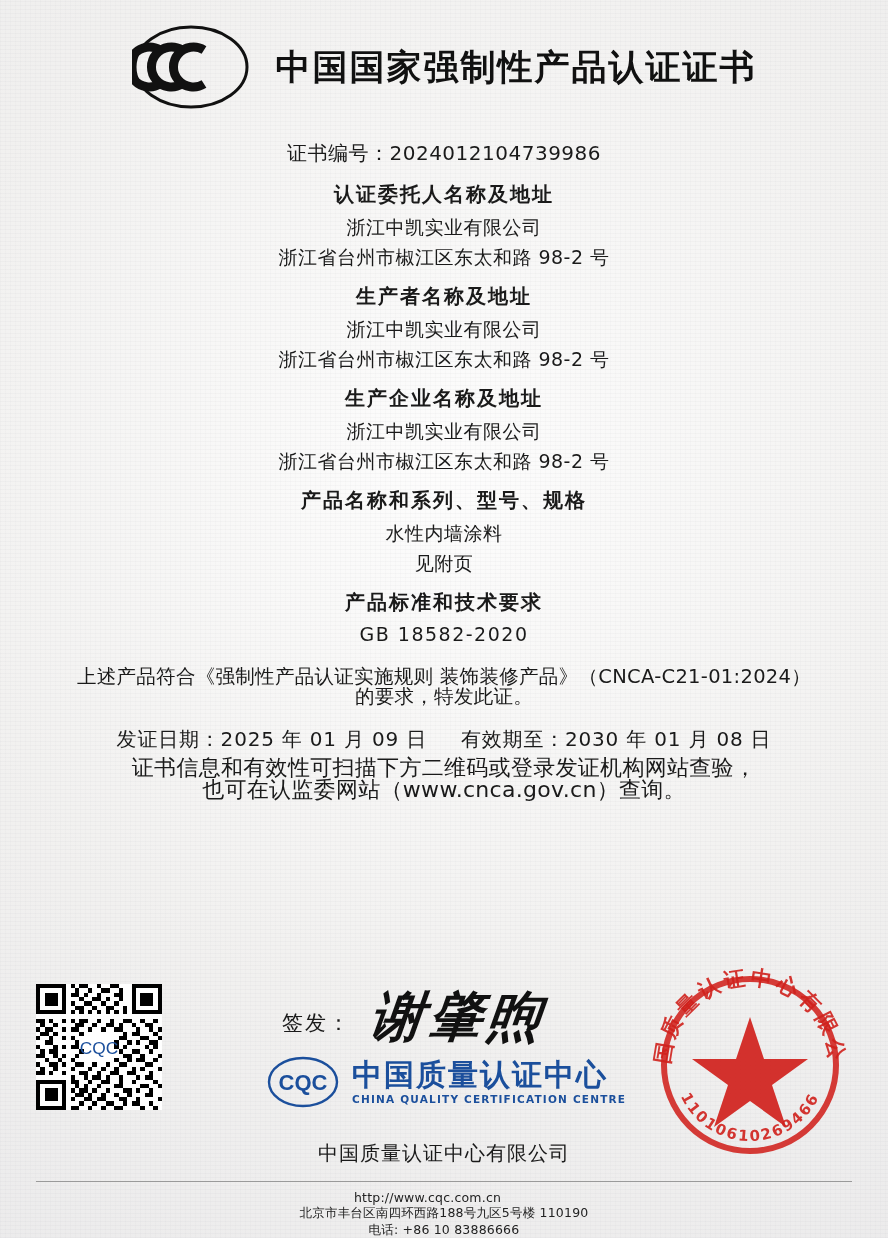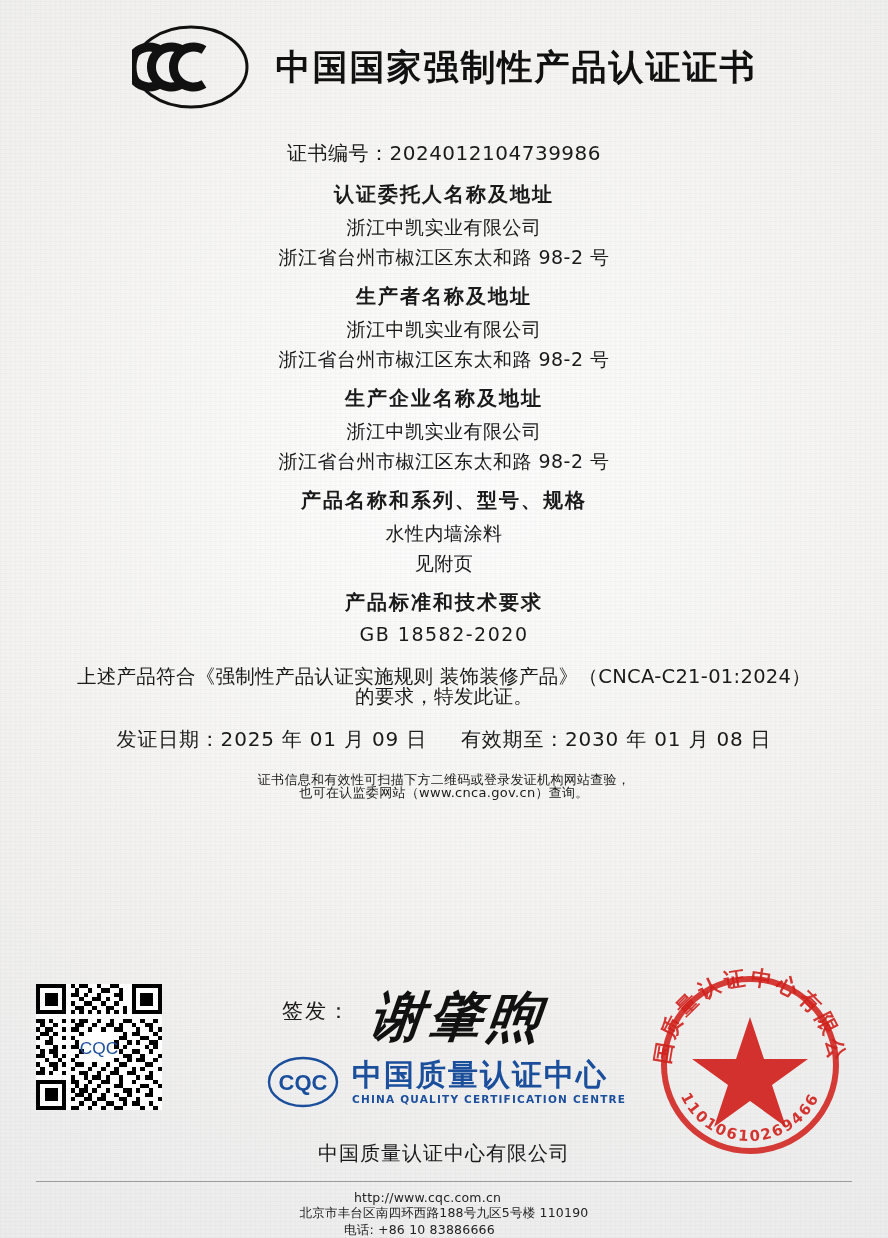--- a/index.html
+++ b/index.html
@@ -56,33 +56,33 @@
     font-family:"DejaVu Sans","Liberation Sans",sans-serif;
   }
   .statement{
     font-size:19.5px;letter-spacing:.3px;margin-top:22px;line-height:1.55;
   }
   .dates{
     font-size:20px;letter-spacing:.8px;margin-top:20px;
   }
   .dates .gap{display:inline-block;width:34px;}
   .note{
-    font-size:13px;letter-spacing:.3px;margin-top:20px;line-height:1.55;
+    font-size:22px;letter-spacing:.3px;margin-top:4px;line-height:1.55;
   }
 
   
   .sign-row{
     position:absolute;left:0;top:985px;width:888px;
   }
   .qr{
     position:absolute;left:36px;top:-1px;width:126px;height:126px;
   }
   .qr canvas, .qr svg{display:block;}
   .sign-label{
-    position:absolute;left:282px;top:12px;font-size:21px;letter-spacing:2px;
+    position:absolute;left:282px;top:24px;font-size:21px;letter-spacing:2px;
   }
   .signature{
     position:absolute;left:370px;top:-4px;
     font-family:"DejaVu Serif","Liberation Serif",serif;
     font-size:54px;font-weight:bold;font-style:italic;
     letter-spacing:4px;color:#111;
     transform:skewX(-6deg);
   }
 
   
@@ -113,21 +113,21 @@
   .footer-rule{
     position:absolute;left:36px;top:1181px;width:816px;height:1px;background:#9a9a9a;
   }
   .footer{
     position:absolute;left:36px;top:1190px;width:816px;
     display:flex;align-items:center;justify-content:space-between;
     font-size:12.5px;color:#222;letter-spacing:.2px;flex-direction:column;
   }
   .footer .mid{text-align:center;flex:1;}
   .footer .left{width:180px;text-align:left;}
-  .footer .right{width:200px;text-align:left;}
+  .footer .right{width:200px;text-align:center;}
 </style>
 </head>
 <body>
 
 <div class="page">
   <div class="bg-texture"></div>
 
   <div class="header">
     <div class="ccc-logo">
       <svg viewBox="0 0 118 86" width="118" height="86" xmlns="http://www.w3.org/2000/svg">

